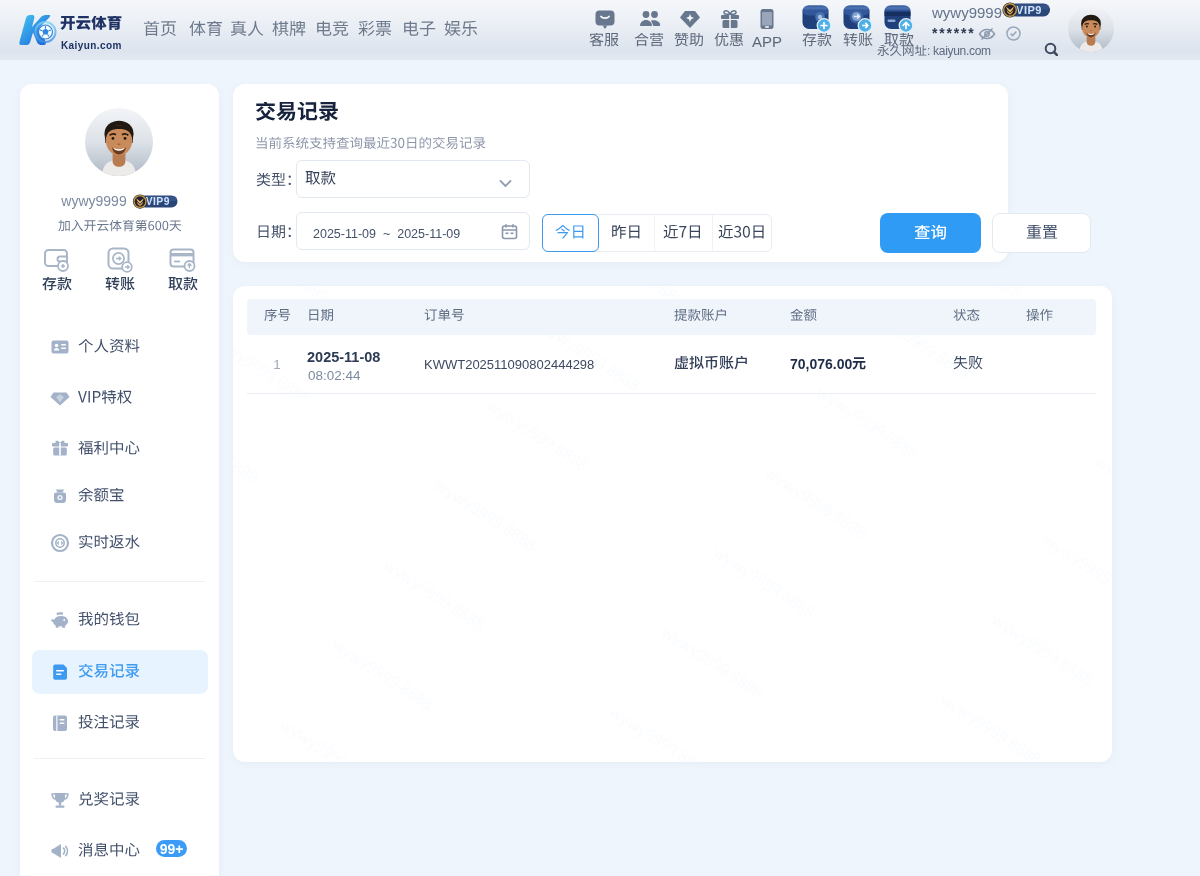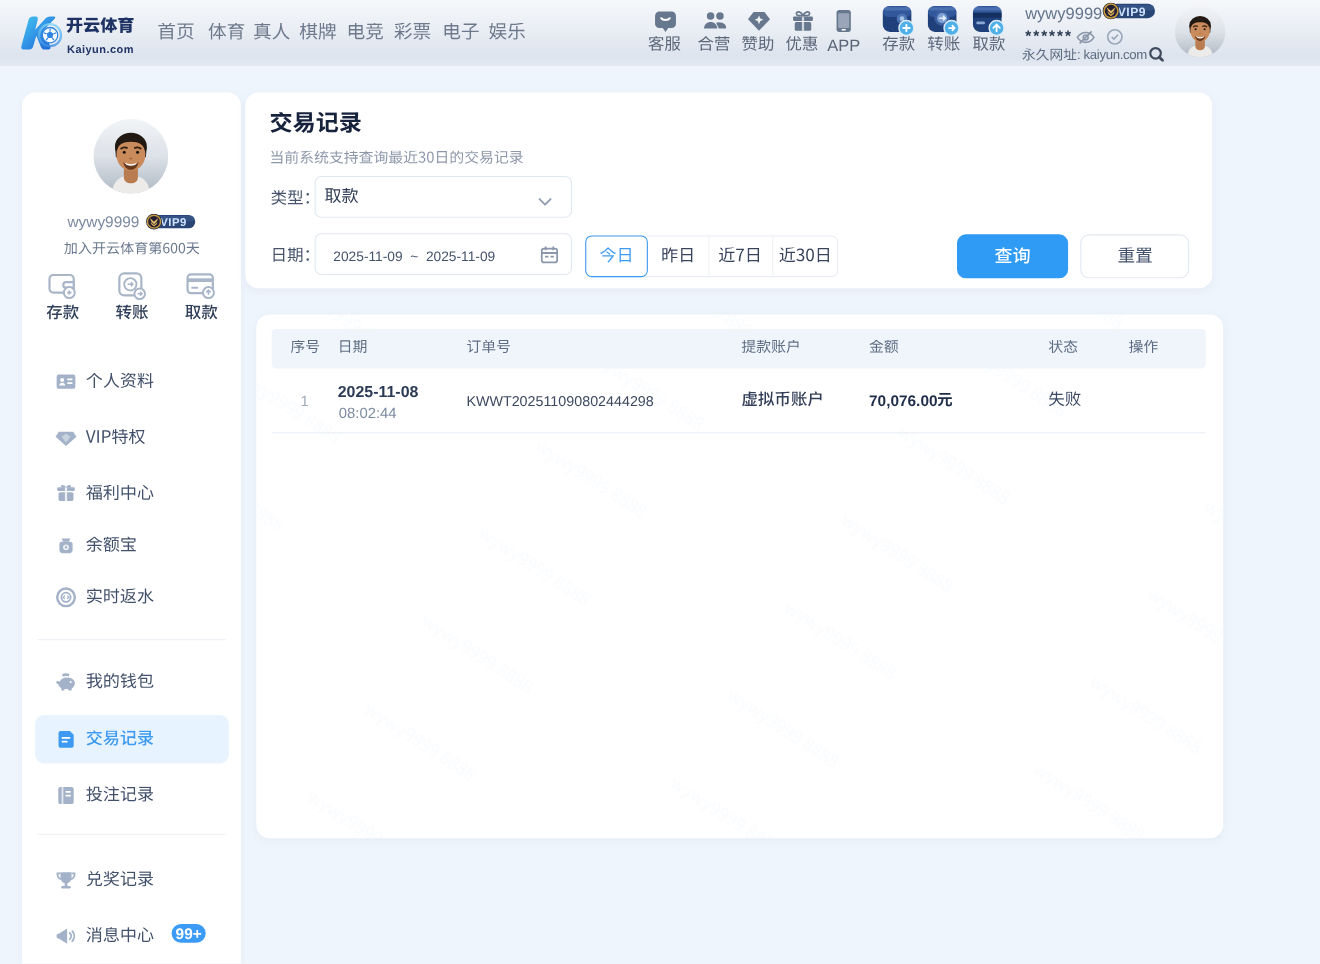--- a/index.html
+++ b/index.html
@@ -210,21 +210,21 @@
         <circle cx="9" cy="8" r="2.2" fill="none" stroke="#8b98ab" stroke-width="1.5"></circle>
         <path d="M3.5 13.5l11-11" stroke="#8b98ab" stroke-width="1.5"></path>
       </svg>
     </div>
     <div style="position:absolute;left:1006px;top:26px;">
       <svg width="15" height="15" viewBox="0 0 15 15">
         <circle cx="7.5" cy="7.5" r="6.5" fill="none" stroke="#9aa7ba" stroke-width="1.5"></circle>
         <path d="M4.6 7.6l2 2 3.8-4" fill="none" stroke="#9aa7ba" stroke-width="1.5"></path>
       </svg>
     </div>
-    <div style="position:absolute;left:929px;top:41px;"><span class="ib" style="font-size:12px;color:#5d6b80"><svg style="vertical-align:-2px" width="50.0" height="12.5" viewBox="0 0 50.0 12.5">
+    <div style="position:absolute;left:877px;top:41px;"><span class="ib" style="font-size:12px;color:#5d6b80"><svg style="vertical-align:-2px" width="50.0" height="12.5" viewBox="0 0 50.0 12.5">
           <path transform="translate(0,10.0) scale(0.0125,-0.0125)" d="M56 440H340V368H56ZM186 634H507V562H186ZM535 588Q568 463 626 357Q684 251 769 172Q854 93 965 51Q957 43 947 32Q936 20 927 8Q918 -5 912 -15Q798 35 713 120Q627 205 568 320Q509 436 472 574ZM861 562 930 513Q888 474 839 432Q790 390 741 351Q691 313 648 284L595 327Q638 357 687 397Q735 438 781 481Q828 524 861 562ZM463 634H543V17Q543 -18 533 -37Q524 -55 499 -65Q475 -74 434 -76Q392 -78 329 -78Q327 -63 319 -41Q312 -18 303 -3Q333 -4 361 -5Q389 -5 411 -5Q432 -5 440 -5Q453 -4 458 1Q463 5 463 18ZM277 777 314 838Q360 827 412 813Q463 798 514 781Q565 763 610 745Q654 727 686 710L648 639Q616 656 573 675Q529 694 479 713Q428 732 376 749Q325 765 277 777ZM311 440H327L341 443L390 421Q364 319 319 235Q274 151 216 88Q159 24 94 -17Q88 -8 78 2Q67 13 56 23Q44 34 34 40Q98 77 153 134Q208 190 249 264Q290 337 311 424Z M1336 840 1416 821Q1382 716 1333 620Q1285 525 1226 445Q1168 365 1100 305Q1094 313 1081 323Q1069 333 1056 344Q1043 354 1033 360Q1101 414 1159 489Q1216 564 1261 653Q1305 743 1336 840ZM1584 421Q1618 326 1674 241Q1730 156 1804 90Q1879 25 1967 -12Q1958 -20 1948 -32Q1937 -44 1928 -56Q1919 -68 1912 -79Q1821 -35 1745 36Q1669 108 1610 200Q1552 293 1514 399ZM1305 678H1628V602H1269ZM1601 678H1616L1631 682L1684 657Q1638 468 1551 323Q1464 179 1349 78Q1233 -23 1103 -83Q1097 -73 1087 -60Q1077 -48 1065 -35Q1054 -23 1044 -17Q1174 38 1286 131Q1397 224 1479 357Q1561 489 1601 661Z M2403 640 2472 632Q2441 445 2383 295Q2326 146 2230 46Q2225 52 2214 59Q2203 67 2191 75Q2180 83 2172 88Q2235 148 2281 233Q2326 318 2356 421Q2385 524 2403 640ZM2687 638 2755 630Q2726 439 2668 289Q2610 138 2511 38Q2505 44 2494 52Q2483 60 2472 68Q2461 76 2452 80Q2518 141 2564 225Q2611 310 2641 414Q2671 519 2687 638ZM2194 536 2240 578Q2277 534 2316 484Q2354 435 2390 385Q2426 335 2456 289Q2486 243 2506 206L2457 157Q2437 195 2407 242Q2377 289 2342 340Q2306 392 2268 442Q2230 492 2194 536ZM2483 535 2532 574Q2571 527 2611 474Q2650 422 2686 367Q2722 313 2751 263Q2781 213 2799 171L2747 127Q2728 169 2699 220Q2670 272 2635 326Q2599 381 2560 435Q2522 489 2483 535ZM2088 780H2886V708H2164V-78H2088ZM2840 780H2915V20Q2915 -16 2905 -35Q2894 -54 2869 -64Q2845 -73 2803 -75Q2760 -78 2692 -77Q2690 -67 2685 -54Q2680 -40 2674 -26Q2669 -13 2663 -3Q2696 -4 2727 -5Q2758 -5 2782 -5Q2805 -4 2814 -4Q2828 -3 2834 2Q2840 7 2840 20Z M3681 494H3947V421H3681ZM3312 28H3962V-44H3312ZM3655 833H3731V-9H3655ZM3434 621H3508V-5H3434ZM3045 599H3383V528H3045ZM3182 827H3252V187H3182ZM3034 163Q3078 178 3134 199Q3191 221 3254 245Q3317 270 3380 295L3393 229Q3308 192 3220 155Q3132 118 3062 89Z" fill="#5d6b80"></path>
         </svg><span style="letter-spacing:-0.3px">: kaiyun.com</span></span></div>
     <div style="position:absolute;left:1044px;top:42px;">
       <svg width="14" height="14" viewBox="0 0 14 14">
         <circle cx="6.5" cy="6.5" r="4.8" fill="none" stroke="#3f4b5e" stroke-width="2"></circle>
         <path d="M10 10l4.2 4.2" stroke="#3f4b5e" stroke-width="2.6" stroke-linecap="round"></path>
       </svg>
     </div>
     <div style="position:absolute;left:1068px;top:6px;">
       <svg width="46" height="46" viewBox="0 0 64 64">
@@ -480,21 +480,21 @@
     </div>
     <div style="position:absolute;left:58px;top:758.5px;">
       <svg width="62.0" height="15.5" viewBox="0 0 62.0 15.5">
         <path transform="translate(0,12.4) scale(0.0155,-0.0155)" d="M428 377H856V312H428ZM425 203H856V139H425ZM863 812 935 784Q909 734 879 683Q848 631 821 595L757 622Q775 648 795 680Q814 713 833 748Q851 783 863 812ZM351 778 414 807Q436 779 457 746Q478 713 495 681Q511 649 519 623L452 590Q445 615 429 648Q413 681 393 715Q373 749 351 778ZM379 555H859V484H453V-80H379ZM822 555H895V14Q895 -17 887 -34Q879 -52 857 -62Q834 -71 796 -73Q757 -74 700 -74Q698 -60 691 -39Q684 -18 676 -3Q719 -4 754 -4Q790 -5 802 -4Q822 -3 822 15ZM604 841H679V511H604ZM85 778 130 829Q161 814 194 794Q227 774 256 753Q286 732 304 714L258 656Q240 675 211 696Q183 718 150 740Q116 762 85 778ZM38 510 81 563Q113 549 147 529Q181 509 211 488Q242 467 260 449L216 390Q197 409 167 430Q137 452 103 473Q70 494 38 510ZM69 -21Q94 18 124 72Q153 126 184 186Q214 246 239 303L295 258Q272 205 245 147Q218 89 189 33Q161 -22 134 -70Z M1266 550V470H1730V550ZM1266 412V331H1730V412ZM1266 687V607H1730V687ZM1194 747H1805V271H1194ZM1465 850 1553 835Q1537 803 1520 772Q1503 742 1489 719L1422 734Q1433 760 1446 793Q1458 825 1465 850ZM1262 202H1337V40Q1337 19 1351 13Q1365 7 1413 7Q1422 7 1443 7Q1465 7 1492 7Q1520 7 1548 7Q1576 7 1599 7Q1622 7 1634 7Q1662 7 1675 15Q1688 23 1693 48Q1698 73 1701 123Q1710 117 1722 112Q1734 106 1747 102Q1761 98 1771 96Q1766 32 1754 -2Q1741 -36 1714 -49Q1688 -62 1639 -62Q1632 -62 1608 -62Q1585 -62 1555 -62Q1524 -62 1493 -62Q1462 -62 1439 -62Q1416 -62 1409 -62Q1351 -62 1319 -54Q1287 -45 1275 -23Q1262 0 1262 39ZM1419 240 1476 273Q1502 251 1529 224Q1556 196 1578 169Q1601 142 1614 119L1553 81Q1540 104 1518 132Q1497 160 1471 188Q1445 217 1419 240ZM1763 192 1830 220Q1853 190 1876 153Q1899 117 1917 83Q1936 48 1945 20L1874 -12Q1866 16 1848 52Q1830 87 1808 124Q1786 161 1763 192ZM1148 204 1213 176Q1200 145 1184 107Q1168 69 1150 33Q1132 -4 1114 -33L1045 0Q1065 28 1084 63Q1103 99 1120 136Q1137 173 1148 204Z M2096 661H2902V191H2825V588H2171V186H2096ZM2136 322H2870V248H2136ZM2458 840H2537V-79H2458Z M3295 561H3373V65Q3373 30 3386 19Q3398 9 3441 9Q3452 9 3477 9Q3503 9 3534 9Q3566 9 3593 9Q3621 9 3634 9Q3665 9 3681 25Q3696 42 3702 87Q3709 132 3712 218Q3722 211 3735 204Q3747 197 3760 192Q3774 187 3784 184Q3779 89 3766 36Q3753 -18 3723 -40Q3694 -62 3637 -62Q3630 -62 3609 -62Q3589 -62 3562 -62Q3535 -62 3509 -62Q3482 -62 3462 -62Q3442 -62 3435 -62Q3381 -62 3351 -51Q3320 -40 3308 -12Q3295 16 3295 65ZM3135 486 3207 472Q3200 413 3187 341Q3174 269 3157 200Q3140 130 3120 76L3044 108Q3066 159 3084 225Q3102 290 3115 358Q3128 427 3135 486ZM3761 485 3831 512Q3860 452 3887 384Q3914 317 3935 252Q3956 187 3966 135L3892 105Q3882 157 3862 223Q3842 289 3816 357Q3790 426 3761 485ZM3342 756 3393 805Q3440 773 3492 733Q3544 694 3590 655Q3636 615 3665 584L3611 527Q3583 559 3538 599Q3493 639 3441 681Q3390 723 3342 756Z" fill="#42506b"></path>
       </svg>
     </div>
     <div style="position:absolute;left:136px;top:756px;">
       <div style="width:31px;height:17px;background:#3b9bf6;border-radius:9px;color:#fff;font-size:14px;font-weight:bold;display:flex;align-items:center;justify-content:center">99+</div>
     </div>
   </div>
-<div class="card" style="left:223px;top:84px;width:879px;height:178px">
+<div class="card" style="left:233px;top:84px;width:775px;height:178px">
     <div style="position:absolute;left:22px;top:18px;">
       <svg width="84.0" height="21.0" viewBox="0 0 84.0 21.0">
         <path transform="translate(0,16.8) scale(0.021,-0.021)" d="M632 424 753 389Q696 255 604 162Q512 69 389 8Q266 -52 117 -89Q110 -75 97 -55Q84 -35 70 -15Q56 5 44 18Q190 46 306 97Q422 148 505 228Q588 308 632 424ZM296 597 414 552Q379 508 334 465Q288 422 240 384Q191 346 147 318Q136 330 119 347Q102 364 84 380Q65 396 51 406Q97 429 143 459Q188 490 228 526Q268 561 296 597ZM373 419Q439 258 586 158Q732 58 959 24Q947 11 933 -8Q918 -27 906 -48Q894 -68 886 -84Q726 -54 608 7Q489 68 405 163Q322 257 265 386ZM59 723H941V606H59ZM596 535 690 603Q734 573 783 536Q833 499 877 461Q921 424 949 392L846 313Q822 344 780 384Q738 423 689 463Q641 503 596 535ZM401 822 515 862Q535 830 557 791Q578 752 588 724L467 679Q459 707 440 748Q421 789 401 822Z M1293 559V496H1714V559ZM1293 711V649H1714V711ZM1176 807H1837V400H1176ZM1237 340H1823V235H1237ZM1795 340H1917Q1917 340 1917 331Q1916 323 1915 311Q1915 300 1913 292Q1903 183 1891 114Q1879 44 1866 5Q1853 -34 1836 -51Q1818 -71 1798 -79Q1778 -87 1754 -89Q1733 -92 1700 -92Q1666 -92 1629 -90Q1628 -68 1619 -39Q1611 -10 1598 11Q1629 8 1657 7Q1684 7 1697 7Q1710 7 1718 9Q1726 11 1734 19Q1745 30 1757 64Q1768 97 1777 160Q1787 223 1795 323ZM1299 453 1414 416Q1378 354 1328 298Q1279 242 1224 194Q1169 147 1113 112Q1103 124 1087 141Q1070 157 1053 173Q1036 189 1022 198Q1106 241 1180 309Q1254 376 1299 453ZM1397 303 1510 268Q1474 199 1422 136Q1371 74 1312 22Q1253 -30 1191 -68Q1182 -56 1166 -40Q1150 -23 1133 -7Q1115 9 1102 18Q1195 65 1273 140Q1352 214 1397 303ZM1601 296 1715 269Q1675 156 1611 61Q1546 -35 1471 -97Q1461 -87 1443 -73Q1426 -59 1408 -45Q1390 -31 1376 -23Q1452 30 1510 114Q1569 199 1601 296Z M2102 760 2182 834Q2210 811 2243 782Q2275 753 2305 725Q2335 696 2353 673L2267 588Q2251 612 2222 642Q2194 672 2162 703Q2130 735 2102 760ZM2195 -78 2169 34 2196 73 2381 201Q2386 177 2397 145Q2408 114 2417 96Q2353 49 2312 19Q2272 -12 2248 -30Q2225 -48 2213 -59Q2202 -70 2195 -78ZM2038 543H2274V428H2038ZM2195 -78Q2190 -66 2179 -49Q2167 -32 2155 -16Q2143 0 2133 9Q2149 23 2166 51Q2184 79 2184 120V543H2303V54Q2303 54 2292 45Q2281 36 2265 20Q2249 5 2233 -12Q2217 -30 2206 -47Q2195 -65 2195 -78ZM2484 462H2857V349H2484ZM2434 462H2558V92Q2558 59 2569 50Q2581 42 2623 42Q2631 42 2647 42Q2663 42 2684 42Q2704 42 2725 42Q2746 42 2763 42Q2780 42 2789 42Q2816 42 2830 53Q2843 65 2849 98Q2855 132 2858 199Q2872 189 2892 179Q2913 169 2934 161Q2956 154 2972 149Q2965 63 2948 15Q2931 -34 2895 -54Q2860 -73 2798 -73Q2789 -73 2770 -73Q2751 -73 2727 -73Q2703 -73 2680 -73Q2656 -73 2637 -73Q2618 -73 2610 -73Q2544 -73 2505 -59Q2466 -45 2450 -9Q2434 27 2434 91ZM2413 785H2912V300H2791V666H2413Z M3061 477H3943V373H3061ZM3435 419H3558V23Q3558 -19 3546 -42Q3535 -65 3504 -77Q3474 -88 3432 -91Q3389 -94 3333 -93Q3328 -70 3316 -41Q3304 -11 3292 10Q3317 9 3341 8Q3366 7 3386 7Q3406 8 3413 8Q3425 8 3430 12Q3435 16 3435 26ZM3541 386Q3577 307 3636 241Q3696 175 3776 127Q3857 79 3956 52Q3943 40 3927 22Q3912 3 3899 -17Q3885 -37 3876 -54Q3773 -19 3692 40Q3610 98 3549 179Q3487 259 3445 358ZM3793 376 3896 301Q3861 273 3822 244Q3783 215 3745 190Q3707 165 3674 147L3593 213Q3625 233 3662 261Q3699 289 3733 319Q3768 350 3793 376ZM3116 295 3196 368Q3227 352 3262 332Q3298 311 3330 289Q3361 267 3382 248L3297 166Q3279 185 3248 208Q3217 232 3182 254Q3148 277 3116 295ZM3052 73Q3104 91 3173 116Q3243 142 3320 171Q3397 200 3473 230L3497 128Q3432 99 3366 70Q3299 41 3236 14Q3173 -13 3118 -35ZM3154 638H3739V531H3154ZM3708 801H3721L3743 805L3839 800Q3839 738 3836 673Q3832 608 3827 544Q3822 480 3816 422L3690 429Q3694 473 3697 522Q3700 572 3703 621Q3705 670 3706 712Q3708 755 3708 787ZM3121 801H3742V691H3121Z" fill="#17233d"></path>
       </svg>
     </div>
     <div style="position:absolute;left:22px;top:53px;">
       <svg width="231.0" height="13.5" viewBox="0 0 231.0 13.5">
         <path transform="translate(0,10.8) scale(0.0135,-0.0135)" d="M458 840H540V446H458ZM121 769 189 796Q217 761 243 721Q269 680 290 640Q311 601 322 569L250 536Q239 569 219 610Q199 650 173 692Q148 734 121 769ZM801 805 882 778Q860 735 836 690Q811 646 786 604Q761 562 738 530L673 555Q695 589 719 632Q743 676 765 721Q787 767 801 805ZM135 486H869V-81H790V411H135ZM168 266H820V194H168ZM115 38H830V-37H115Z M1053 682H1947V613H1053ZM1156 360H1437V301H1156ZM1156 200H1437V141H1156ZM1604 514H1674V104H1604ZM1409 523H1482V6Q1482 -22 1475 -38Q1467 -54 1446 -63Q1425 -72 1391 -74Q1358 -76 1307 -76Q1304 -62 1296 -42Q1289 -23 1281 -9Q1319 -10 1350 -11Q1381 -11 1391 -10Q1402 -10 1406 -6Q1409 -2 1409 7ZM1807 544H1881V13Q1881 -19 1872 -37Q1863 -54 1839 -63Q1816 -72 1778 -74Q1739 -77 1681 -76Q1678 -61 1670 -40Q1662 -20 1654 -4Q1699 -6 1736 -6Q1773 -6 1786 -5Q1798 -5 1802 -1Q1807 3 1807 14ZM1208 816 1278 841Q1307 810 1335 770Q1363 730 1378 701L1304 673Q1292 702 1264 743Q1237 783 1208 816ZM1723 845 1803 819Q1775 772 1743 724Q1710 676 1683 641L1616 665Q1635 690 1655 721Q1675 753 1692 785Q1710 818 1723 845ZM1116 523H1433V459H1187V-75H1116Z M2286 224 2361 197Q2331 157 2293 117Q2255 77 2215 42Q2174 7 2136 -20Q2129 -13 2117 -4Q2105 6 2092 15Q2080 24 2070 30Q2130 66 2188 118Q2246 170 2286 224ZM2636 190 2695 229Q2737 198 2783 161Q2828 124 2869 88Q2909 52 2936 23L2872 -22Q2848 6 2808 44Q2768 81 2723 120Q2678 158 2636 190ZM2471 304H2547V19Q2547 -12 2539 -29Q2530 -46 2505 -56Q2480 -65 2442 -67Q2404 -69 2349 -69Q2346 -52 2338 -31Q2329 -9 2320 6Q2351 5 2377 4Q2404 3 2424 4Q2443 4 2451 4Q2464 5 2467 8Q2471 12 2471 20ZM2803 833 2855 770Q2785 753 2697 739Q2609 726 2513 716Q2416 706 2317 699Q2218 692 2126 688Q2125 702 2119 721Q2113 740 2107 753Q2198 758 2295 765Q2392 772 2485 782Q2579 792 2660 805Q2742 817 2803 833ZM2129 245Q2128 253 2124 265Q2120 278 2115 291Q2111 305 2106 315Q2130 318 2164 332Q2198 346 2245 369Q2271 381 2321 409Q2371 437 2435 476Q2499 515 2567 562Q2636 609 2698 660L2756 612Q2615 505 2469 421Q2324 338 2182 278V275Q2182 275 2174 273Q2166 270 2155 266Q2145 261 2137 256Q2129 250 2129 245ZM2129 245 2127 299 2178 326 2818 369Q2816 354 2816 337Q2816 319 2817 308Q2668 297 2562 289Q2455 281 2382 276Q2309 270 2264 266Q2218 261 2192 258Q2166 255 2152 252Q2138 249 2129 245ZM2183 454Q2182 461 2179 473Q2175 486 2171 499Q2166 512 2162 521Q2177 523 2195 534Q2214 545 2236 561Q2248 569 2271 588Q2295 607 2325 633Q2355 659 2386 690Q2417 721 2444 753L2508 717Q2443 650 2372 591Q2302 532 2232 489V487Q2232 487 2225 484Q2217 481 2208 476Q2198 471 2191 465Q2183 459 2183 454ZM2183 454 2183 505 2225 527 2571 545Q2568 531 2566 513Q2564 496 2563 485Q2444 479 2373 474Q2301 469 2263 466Q2226 463 2209 460Q2193 457 2183 454ZM2664 444 2722 474Q2760 440 2800 400Q2839 360 2872 321Q2906 282 2926 252L2866 216Q2847 247 2813 287Q2780 327 2741 369Q2702 410 2664 444Z M3741 553 3800 583Q3827 548 3856 507Q3884 467 3909 429Q3935 391 3949 361L3885 326Q3872 355 3848 394Q3824 434 3797 475Q3769 517 3741 553ZM3407 695H3948V627H3407ZM3698 352H3772V36Q3772 16 3776 11Q3781 6 3797 6Q3802 6 3816 6Q3830 6 3845 6Q3859 6 3865 6Q3876 6 3882 16Q3888 25 3890 55Q3893 84 3894 145Q3905 135 3924 127Q3944 118 3958 114Q3956 46 3948 8Q3939 -30 3922 -45Q3904 -60 3873 -60Q3868 -60 3855 -60Q3843 -60 3829 -60Q3814 -60 3802 -60Q3790 -60 3785 -60Q3750 -60 3732 -51Q3713 -43 3706 -22Q3698 -1 3698 36ZM3510 350H3584Q3581 266 3571 199Q3562 132 3539 80Q3516 28 3474 -10Q3432 -49 3364 -77Q3359 -67 3352 -55Q3344 -44 3335 -33Q3326 -22 3317 -16Q3378 7 3416 40Q3453 72 3473 116Q3493 160 3500 218Q3508 276 3510 350ZM3412 347 3410 404 3453 429 3856 462Q3856 448 3858 430Q3861 413 3863 401Q3749 390 3672 383Q3596 375 3548 370Q3500 364 3473 361Q3447 357 3434 354Q3421 351 3412 347ZM3595 824 3664 842Q3681 812 3698 776Q3716 739 3725 715L3650 692Q3642 718 3626 755Q3610 792 3595 824ZM3412 347Q3411 358 3406 372Q3401 386 3396 400Q3391 414 3387 421Q3401 425 3418 431Q3436 438 3450 451Q3461 461 3482 488Q3504 515 3530 549Q3555 583 3578 615Q3601 647 3614 666H3704Q3685 639 3658 602Q3632 565 3603 527Q3574 488 3547 454Q3520 420 3500 397Q3500 397 3491 394Q3482 391 3469 386Q3456 380 3443 374Q3430 368 3421 361Q3412 354 3412 347ZM3066 182Q3064 190 3060 204Q3056 217 3051 231Q3046 245 3041 255Q3058 258 3076 276Q3094 293 3118 321Q3130 334 3154 365Q3179 396 3208 439Q3238 482 3269 532Q3301 581 3326 632L3393 592Q3334 490 3263 393Q3192 297 3120 224V222Q3120 222 3112 218Q3103 214 3093 208Q3083 202 3074 195Q3066 188 3066 182ZM3066 182 3061 246 3098 273 3368 326Q3366 311 3367 291Q3368 272 3369 260Q3277 240 3220 227Q3163 214 3132 206Q3102 198 3088 192Q3074 187 3066 182ZM3060 423Q3058 431 3053 445Q3049 459 3043 475Q3038 490 3033 500Q3047 503 3061 520Q3076 536 3092 561Q3102 574 3118 602Q3135 631 3155 670Q3176 709 3197 754Q3218 799 3234 844L3310 809Q3283 747 3250 686Q3217 624 3181 568Q3145 512 3108 467V465Q3108 465 3101 460Q3093 456 3084 449Q3074 443 3067 436Q3060 429 3060 423ZM3060 423 3058 480 3095 504 3282 524Q3279 509 3278 491Q3276 472 3276 460Q3212 451 3172 446Q3132 440 3110 436Q3088 432 3077 429Q3066 426 3060 423ZM3042 53Q3083 64 3135 79Q3188 94 3247 112Q3306 129 3367 147L3379 82Q3295 55 3211 28Q3127 1 3059 -21Z M4277 402Q4361 232 4537 131Q4713 29 4965 -3Q4957 -11 4948 -24Q4939 -37 4931 -51Q4923 -64 4917 -74Q4746 -49 4609 9Q4473 66 4372 158Q4272 249 4208 377ZM4123 458H4774V385H4123ZM4077 687H4921V613H4077ZM4459 840H4537V425H4459ZM4756 458H4773L4787 461L4839 430Q4791 315 4713 230Q4636 144 4535 83Q4435 23 4319 -17Q4202 -56 4077 -80Q4074 -70 4067 -56Q4060 -43 4051 -30Q4043 -16 4036 -8Q4159 12 4271 46Q4384 81 4479 135Q4574 189 4645 266Q4716 342 4756 444Z M5413 710H5912V642H5413ZM5373 334H5954V265H5373ZM5362 515H5960V446H5362ZM5626 835H5698V478H5626ZM5758 461H5830V11Q5830 -23 5822 -40Q5813 -58 5790 -67Q5769 -76 5731 -77Q5693 -79 5638 -79Q5636 -63 5629 -42Q5623 -22 5615 -6Q5657 -8 5692 -8Q5727 -8 5739 -7Q5750 -7 5754 -3Q5758 1 5758 11ZM5448 204 5506 237Q5528 211 5550 180Q5572 149 5591 119Q5610 89 5620 65L5558 26Q5548 50 5531 81Q5513 112 5491 144Q5470 177 5448 204ZM5028 309Q5086 325 5170 350Q5254 376 5340 403L5350 334Q5271 308 5191 282Q5112 256 5047 235ZM5042 638H5347V568H5042ZM5171 839H5241V10Q5241 -20 5233 -37Q5226 -54 5207 -63Q5189 -72 5159 -75Q5129 -78 5081 -77Q5080 -63 5073 -43Q5067 -22 5060 -7Q5092 -8 5118 -8Q5145 -8 5154 -8Q5163 -8 5167 -4Q5171 0 5171 11Z M6295 218V134H6700V218ZM6295 352V270H6700V352ZM6221 406H6778V80H6221ZM6057 713H6944V647H6057ZM6460 840H6534V437H6460ZM6417 693 6479 668Q6446 620 6401 575Q6356 529 6303 490Q6251 450 6196 418Q6140 386 6085 364Q6080 374 6071 385Q6062 395 6053 406Q6044 417 6036 424Q6089 443 6144 471Q6199 500 6250 536Q6301 571 6344 611Q6387 651 6417 693ZM6576 693Q6606 652 6650 613Q6693 574 6745 540Q6797 506 6853 478Q6909 451 6964 434Q6956 427 6946 416Q6937 405 6928 394Q6920 382 6914 372Q6858 393 6802 424Q6746 455 6693 494Q6640 532 6595 577Q6549 621 6515 668ZM6074 20H6930V-48H6074Z M7114 775 7166 819Q7191 797 7217 770Q7244 744 7268 719Q7292 693 7305 672L7251 622Q7237 643 7214 669Q7191 696 7165 724Q7139 752 7114 775ZM7174 -40 7160 31 7181 62 7360 192Q7365 177 7373 158Q7381 139 7385 129Q7322 81 7283 51Q7243 22 7222 4Q7200 -13 7190 -23Q7180 -32 7174 -40ZM7042 527H7228V454H7042ZM7174 -40Q7171 -31 7164 -19Q7157 -6 7150 6Q7142 18 7135 24Q7149 34 7166 56Q7183 78 7183 111V527H7256V47Q7256 47 7248 41Q7240 34 7227 24Q7215 15 7203 3Q7191 -9 7183 -20Q7174 -31 7174 -40ZM7506 840 7583 820Q7559 751 7526 684Q7493 618 7455 560Q7417 501 7377 457Q7370 464 7358 474Q7346 483 7334 492Q7322 501 7312 506Q7353 547 7390 601Q7426 654 7456 715Q7486 777 7506 840ZM7489 690H7892V621H7455ZM7868 690H7941Q7941 690 7941 683Q7941 675 7941 666Q7941 656 7940 650Q7934 473 7928 350Q7922 228 7915 149Q7907 71 7896 29Q7885 -14 7871 -33Q7854 -55 7836 -63Q7818 -72 7792 -74Q7768 -77 7729 -77Q7690 -76 7649 -74Q7648 -58 7642 -37Q7635 -16 7625 -1Q7671 -5 7709 -5Q7746 -6 7763 -6Q7778 -6 7787 -3Q7796 0 7804 10Q7817 24 7826 66Q7836 107 7843 184Q7850 261 7856 382Q7862 502 7868 674ZM7475 353H7709V292H7475ZM7480 523H7739V122H7480V184H7672V460H7480ZM7430 523H7499V61H7430Z M8248 635V564H8753V635ZM8248 755V685H8753V755ZM8176 808H8828V511H8176ZM8049 455H8949V392H8049ZM8507 330H8865V268H8507ZM8189 325H8435V269H8189ZM8189 198H8435V142H8189ZM8608 280Q8652 171 8744 93Q8837 15 8964 -18Q8952 -28 8939 -45Q8926 -63 8919 -77Q8787 -37 8692 50Q8597 138 8547 262ZM8851 330H8863L8877 333L8920 314Q8888 212 8829 136Q8769 59 8692 6Q8615 -46 8529 -77Q8524 -65 8513 -48Q8501 -31 8491 -22Q8569 3 8641 50Q8714 97 8769 165Q8825 233 8851 318ZM8047 43Q8107 48 8185 56Q8262 65 8349 75Q8435 85 8522 94L8522 33Q8438 23 8355 13Q8271 2 8194 -7Q8117 -17 8054 -24ZM8396 435H8468V-80H8396ZM8145 433H8214V27H8145Z M9455 545H9952V475H9455ZM9693 512H9767V78H9693ZM9262 478V96H9189V404H9052V478ZM9415 780H9491V558Q9491 505 9487 442Q9483 380 9472 315Q9461 250 9439 188Q9417 127 9381 75Q9375 82 9363 91Q9351 100 9339 108Q9327 116 9318 120Q9363 185 9383 262Q9404 339 9409 416Q9415 494 9415 558ZM9866 840 9928 784Q9864 764 9781 751Q9698 737 9609 729Q9520 721 9436 717Q9434 730 9428 749Q9422 768 9415 780Q9475 784 9538 789Q9602 794 9662 802Q9723 810 9775 819Q9828 829 9866 840ZM9224 132Q9241 132 9256 123Q9271 114 9289 99Q9308 85 9336 68Q9385 37 9450 28Q9515 20 9599 20Q9643 20 9692 21Q9741 22 9790 25Q9839 28 9884 31Q9928 35 9965 39Q9961 29 9956 14Q9951 0 9947 -15Q9944 -29 9943 -40Q9916 -42 9873 -44Q9830 -46 9779 -47Q9729 -49 9681 -50Q9632 -51 9597 -51Q9504 -51 9438 -39Q9372 -28 9319 4Q9288 23 9264 44Q9240 64 9223 64Q9206 64 9184 47Q9163 29 9139 0Q9115 -29 9089 -63L9039 6Q9089 61 9138 96Q9186 132 9224 132ZM9081 783 9138 820Q9166 794 9195 764Q9224 734 9250 704Q9276 674 9292 650L9231 607Q9216 631 9191 662Q9166 692 9137 724Q9109 756 9081 783Z M10263 -13Q10206 -13 10162 1Q10119 15 10086 38Q10053 61 10029 88L10076 147Q10108 114 10152 89Q10195 63 10257 63Q10301 63 10335 79Q10368 96 10387 127Q10406 157 10406 199Q10406 243 10384 276Q10363 309 10313 328Q10263 346 10178 346V416Q10254 416 10298 435Q10342 453 10362 485Q10381 517 10381 556Q10381 609 10348 641Q10315 672 10257 672Q10213 672 10175 652Q10136 632 10105 601L10056 659Q10098 697 10148 722Q10197 746 10260 746Q10322 746 10370 725Q10419 703 10446 662Q10474 621 10474 563Q10474 496 10438 452Q10402 408 10344 387V382Q10387 372 10422 347Q10457 322 10478 284Q10499 246 10499 196Q10499 131 10467 84Q10435 37 10382 12Q10329 -13 10263 -13Z M10833 -13Q10764 -13 10712 29Q10661 71 10633 156Q10605 241 10605 369Q10605 497 10633 580Q10661 664 10712 705Q10764 746 10833 746Q10903 746 10954 705Q11005 663 11033 580Q11061 497 11061 369Q11061 241 11033 156Q11005 71 10954 29Q10903 -13 10833 -13ZM10833 61Q10875 61 10906 93Q10938 125 10955 194Q10973 262 10973 369Q10973 476 10955 544Q10938 611 10906 642Q10875 674 10833 674Q10792 674 10760 642Q10728 611 10711 544Q10693 476 10693 369Q10693 262 10711 194Q10728 125 10760 93Q10792 61 10833 61Z M11286 772H11942V-64H11862V697H11363V-69H11286ZM11338 426H11896V352H11338ZM11336 71H11897V-4H11336Z M12241 679H12545V25H12241V93H12476V612H12241ZM12197 679H12266V-54H12197ZM12236 401H12512V335H12236ZM12350 842 12431 828Q12416 781 12398 733Q12381 685 12366 651L12305 666Q12314 691 12322 722Q12331 753 12338 785Q12346 817 12350 842ZM12688 682H12995V613H12688ZM12968 682H13039Q13039 682 13039 675Q13039 668 13039 658Q13039 649 13038 644Q13032 472 13026 353Q13021 234 13013 158Q13005 83 12994 41Q12984 -1 12969 -19Q12952 -41 12934 -50Q12915 -58 12888 -61Q12863 -63 12822 -62Q12782 -62 12739 -59Q12738 -43 12732 -22Q12725 -1 12714 13Q12764 9 12804 8Q12845 7 12863 7Q12878 7 12888 10Q12897 14 12906 24Q12918 37 12928 78Q12937 118 12944 193Q12951 268 12957 385Q12963 501 12968 666ZM12708 844 12780 828Q12762 753 12737 682Q12711 610 12681 547Q12650 484 12616 436Q12609 442 12598 450Q12586 459 12574 467Q12562 474 12553 479Q12588 524 12617 582Q12646 641 12669 708Q12692 775 12708 844ZM12662 423 12721 456Q12749 421 12779 379Q12810 337 12836 298Q12863 259 12879 229L12815 189Q12800 220 12775 260Q12749 301 12719 343Q12690 386 12662 423Z M13761 427 13837 406Q13783 268 13692 173Q13601 79 13478 18Q13355 -44 13203 -82Q13199 -73 13191 -60Q13183 -48 13174 -35Q13165 -22 13157 -14Q13308 17 13427 73Q13546 129 13631 215Q13715 302 13761 427ZM13428 597 13501 569Q13467 526 13422 483Q13378 440 13330 403Q13283 365 13239 336Q13233 344 13222 354Q13211 365 13200 375Q13189 386 13180 392Q13224 417 13270 450Q13316 484 13357 521Q13399 559 13428 597ZM13462 422Q13532 249 13685 141Q13838 32 14068 -5Q14060 -13 14051 -25Q14042 -37 14034 -50Q14026 -63 14020 -74Q13863 -44 13742 18Q13621 81 13535 176Q13449 272 13395 401ZM13177 701H14041V628H13177ZM13728 555 13787 598Q13832 567 13882 529Q13931 491 13975 452Q14018 414 14046 382L13983 332Q13958 365 13916 404Q13873 444 13824 484Q13775 523 13728 555ZM13528 825 13599 849Q13620 820 13641 782Q13662 745 13672 719L13599 690Q13589 717 13569 755Q13549 793 13528 825Z M14370 573V473H14864V573ZM14370 731V633H14864V731ZM14296 794H14939V410H14296ZM14352 325H14951V257H14352ZM14932 325H15008Q15008 325 15008 319Q15007 313 15007 305Q15006 297 15005 291Q14996 179 14985 109Q14975 39 14963 2Q14951 -36 14936 -52Q14922 -67 14905 -73Q14889 -79 14867 -80Q14848 -82 14814 -81Q14781 -81 14743 -79Q14742 -65 14737 -46Q14732 -27 14723 -13Q14760 -17 14791 -18Q14823 -19 14836 -19Q14850 -19 14858 -17Q14866 -15 14873 -7Q14885 4 14895 39Q14905 73 14915 140Q14924 206 14932 313ZM14427 442 14500 419Q14464 360 14416 306Q14368 252 14315 206Q14262 160 14208 126Q14202 133 14191 143Q14180 154 14169 164Q14158 174 14149 179Q14231 226 14306 295Q14381 364 14427 442ZM14536 304 14607 283Q14571 212 14520 149Q14469 86 14411 33Q14353 -20 14291 -60Q14286 -53 14275 -42Q14264 -32 14253 -22Q14242 -12 14234 -6Q14327 47 14407 128Q14487 210 14536 304ZM14743 299 14815 282Q14775 169 14711 73Q14648 -22 14571 -85Q14565 -79 14554 -70Q14543 -61 14532 -52Q14520 -44 14512 -38Q14588 20 14648 108Q14708 196 14743 299Z M15234 769 15286 815Q15314 792 15344 764Q15374 736 15401 710Q15428 683 15445 661L15390 607Q15374 630 15348 658Q15322 686 15292 715Q15262 745 15234 769ZM15310 -60 15296 12 15318 43 15494 163Q15498 148 15505 129Q15512 110 15518 98Q15455 54 15417 26Q15378 -2 15356 -18Q15335 -34 15325 -44Q15315 -53 15310 -60ZM15156 526H15369V453H15156ZM15310 -61Q15306 -52 15298 -42Q15291 -31 15283 -20Q15275 -10 15267 -4Q15281 6 15298 31Q15316 56 15316 93V526H15390V37Q15390 37 15382 30Q15374 23 15362 11Q15350 0 15338 -13Q15326 -27 15318 -39Q15310 -51 15310 -61ZM15580 442H15968V370H15580ZM15548 442H15625V56Q15625 26 15639 17Q15653 7 15701 7Q15710 7 15731 7Q15753 7 15780 7Q15808 7 15836 7Q15864 7 15887 7Q15910 7 15922 7Q15953 7 15969 20Q15984 32 15991 68Q15997 104 15999 175Q16009 168 16022 162Q16034 155 16048 151Q16061 146 16072 143Q16067 62 16053 17Q16040 -29 16010 -47Q15981 -65 15926 -65Q15918 -65 15895 -65Q15871 -65 15841 -65Q15811 -65 15780 -65Q15749 -65 15726 -65Q15704 -65 15696 -65Q15640 -65 15608 -55Q15575 -45 15562 -18Q15548 8 15548 57ZM15529 770H16001V318H15926V695H15529Z M16177 462H17050V395H16177ZM16571 427H16647V1Q16647 -31 16638 -47Q16629 -63 16605 -71Q16582 -78 16543 -80Q16504 -82 16445 -82Q16442 -67 16434 -49Q16427 -30 16419 -16Q16449 -17 16476 -17Q16502 -18 16522 -18Q16542 -17 16550 -17Q16562 -16 16566 -12Q16571 -8 16571 2ZM16638 385Q16675 299 16736 227Q16798 156 16881 104Q16964 52 17063 25Q17055 17 17046 6Q17036 -5 17028 -18Q17019 -30 17014 -40Q16912 -8 16829 50Q16745 108 16682 188Q16619 269 16578 366ZM16920 370 16984 323Q16950 295 16911 265Q16872 235 16834 209Q16795 182 16761 162L16710 204Q16743 225 16782 254Q16820 282 16857 313Q16893 344 16920 370ZM16244 317 16295 363Q16327 346 16362 324Q16397 302 16428 280Q16460 257 16479 238L16426 185Q16408 205 16377 229Q16346 252 16312 276Q16277 299 16244 317ZM16178 54Q16229 74 16298 101Q16367 128 16444 159Q16520 190 16596 222L16611 158Q16543 128 16473 97Q16403 66 16338 38Q16273 11 16218 -13ZM16274 623H16873V554H16274ZM16851 784H16860L16873 788L16932 784Q16932 730 16928 667Q16925 604 16921 541Q16916 478 16911 423L16833 426Q16837 468 16840 516Q16843 564 16846 612Q16848 660 16849 702Q16851 745 16851 774ZM16244 784H16873V715H16244Z" fill="#8c96a9"></path>
       </svg>
     </div>

